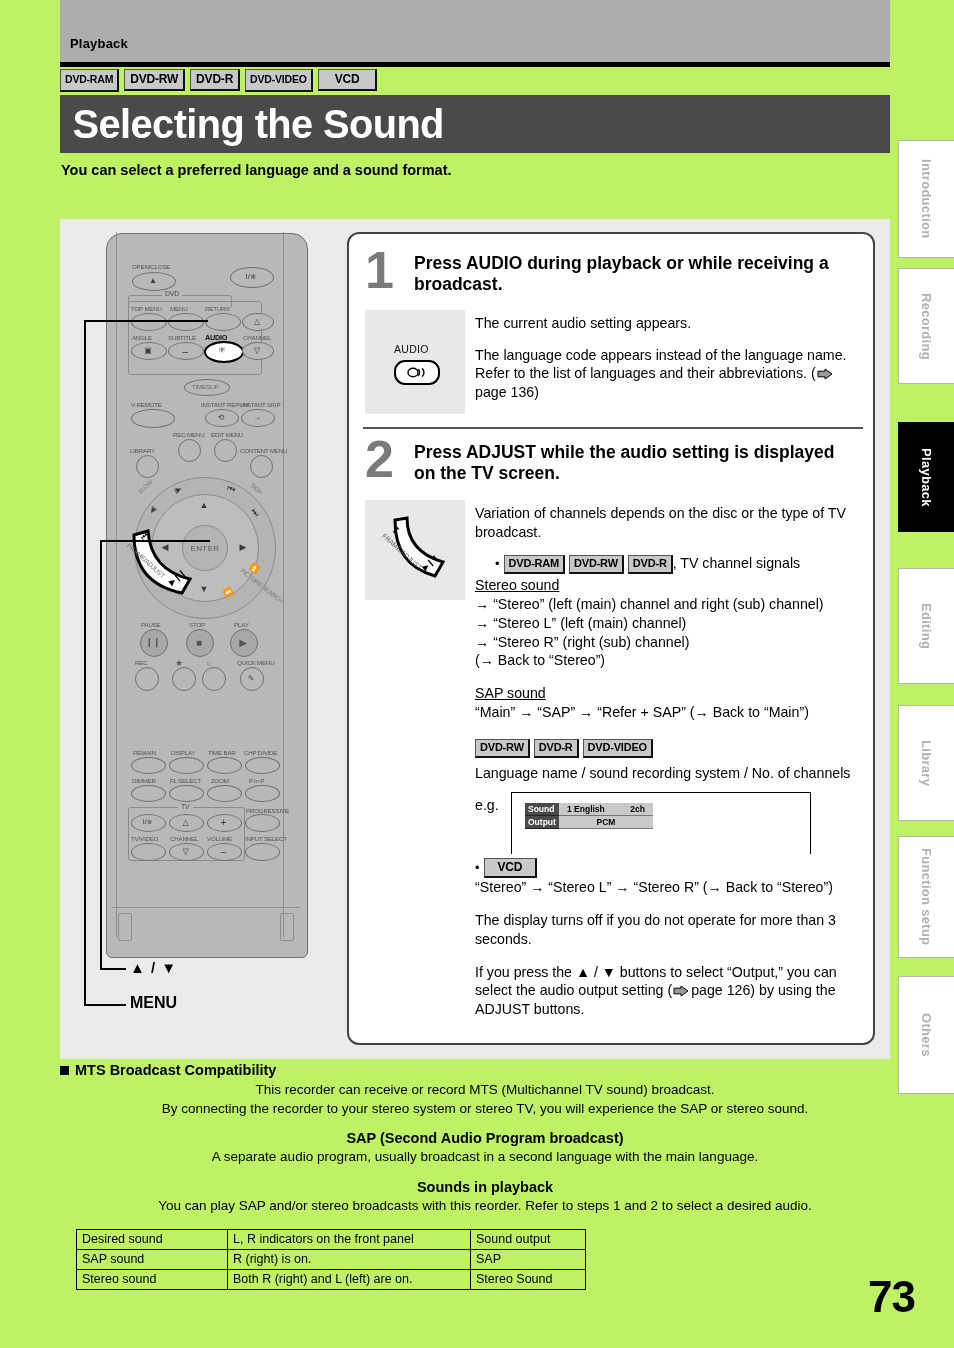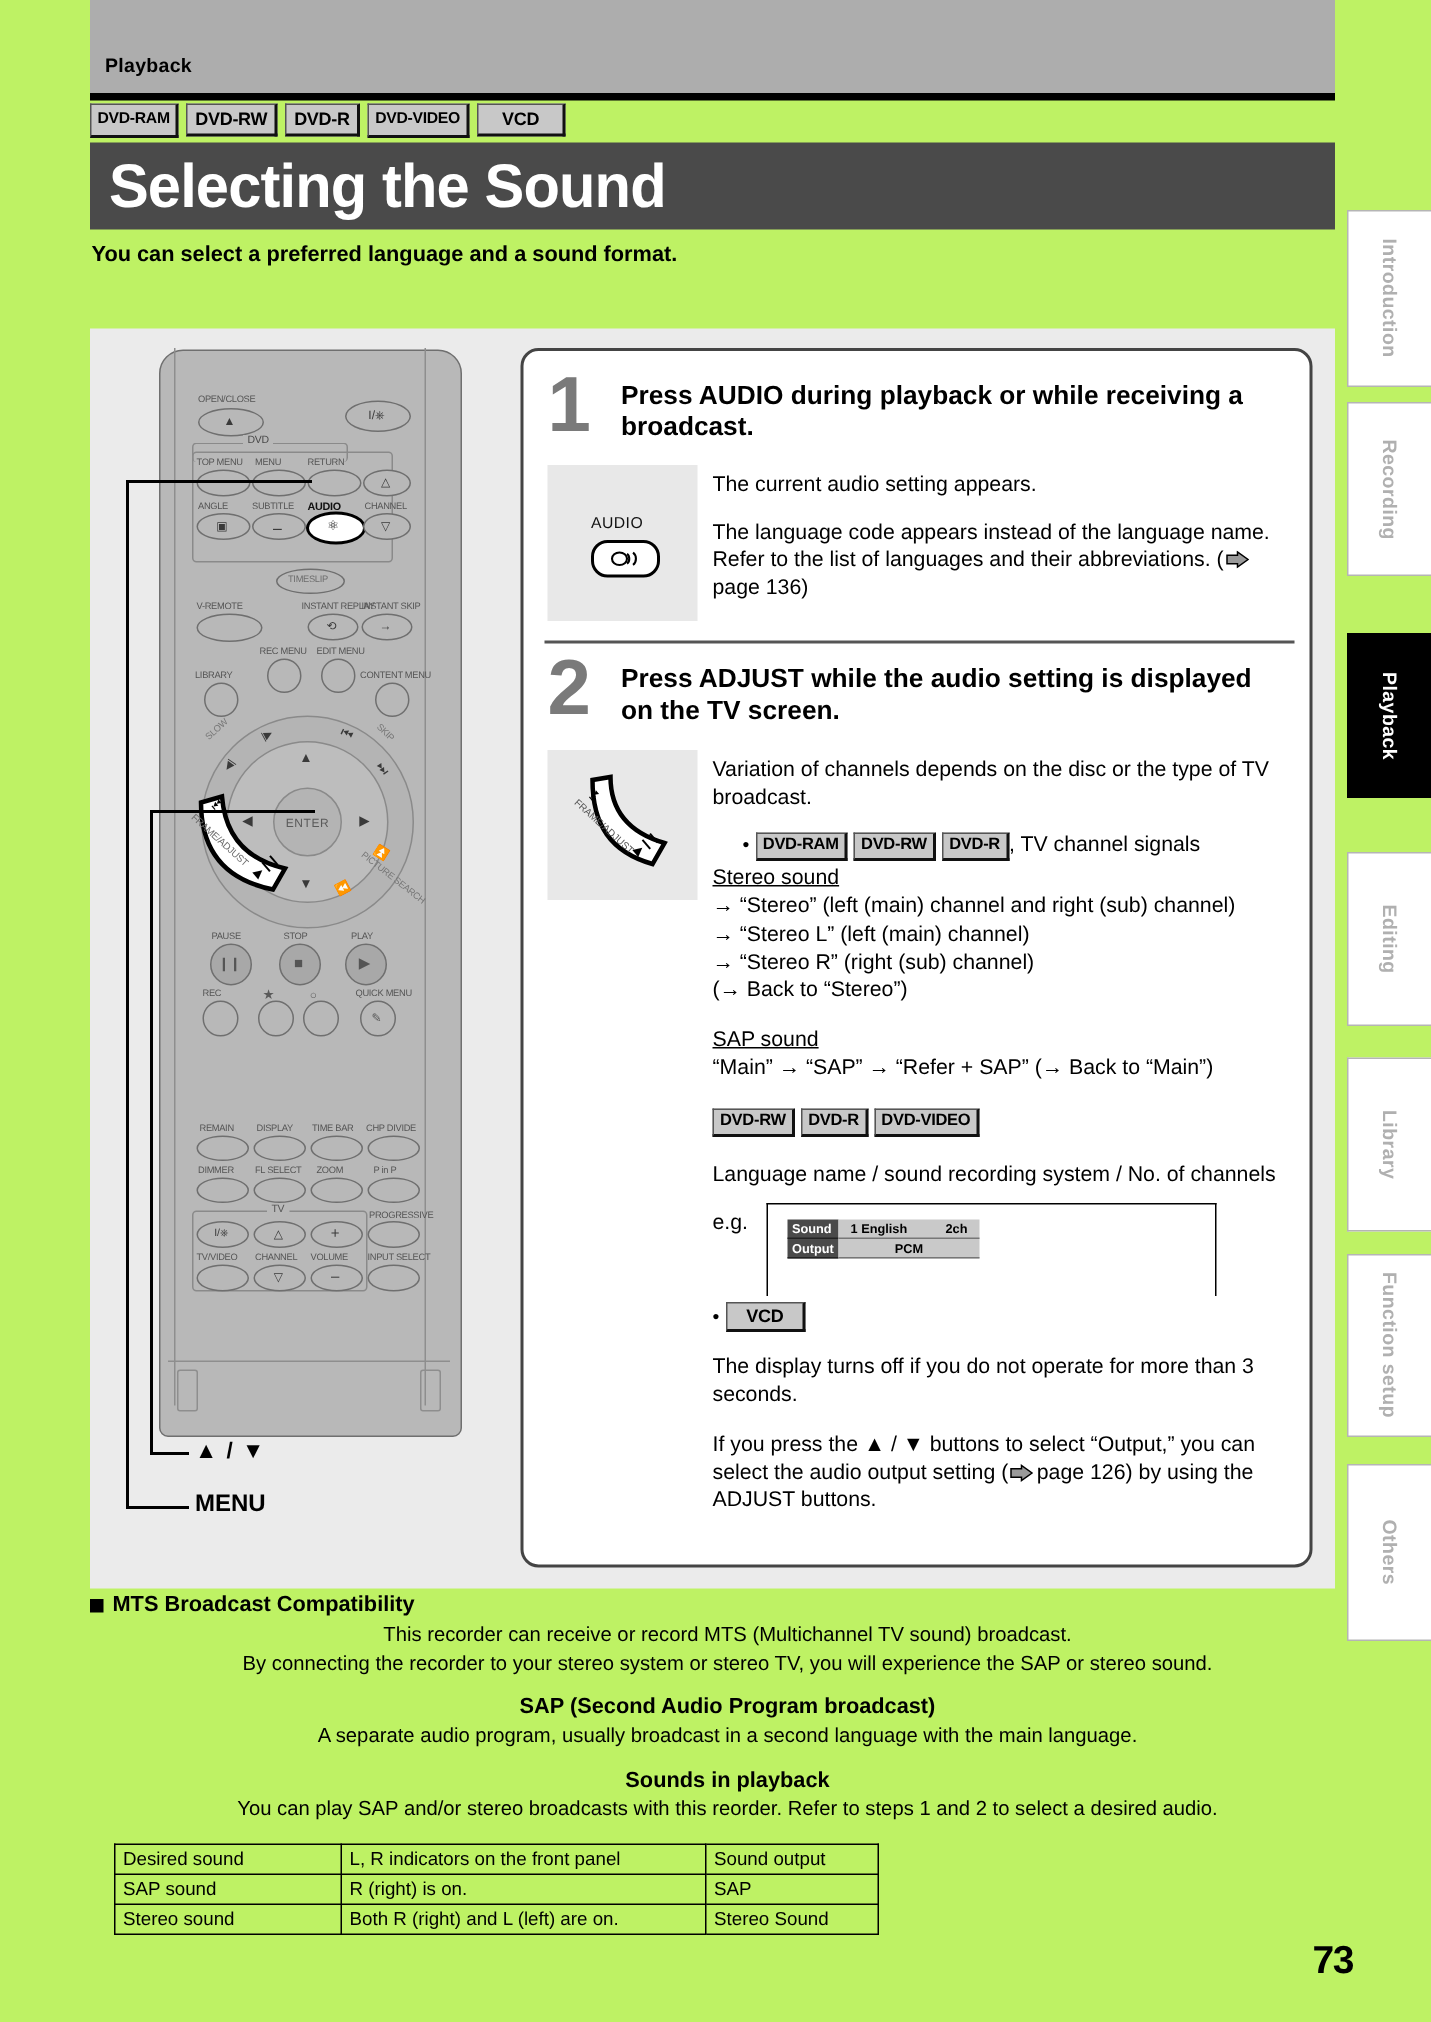--- a/index.html
+++ b/index.html
@@ -393,22 +393,22 @@
     padding: 2px 5px 3px 5px;
     height: 14px;
     vertical-align: middle;
   }
   table.mts td.c1 { width: 140px; }
   table.mts td.c2 { width: 232px; }
   table.mts td.c3 { width: 104px; }
 
   .page-no {
     position: absolute;
-    right: 52px; bottom: 26px;
-    font-size: 26px;
+    right: 39px; bottom: 26px;
+    font-size: 44px;
     font-weight: bold;
     letter-spacing: -1px;
   }
 </style>
 </head>
 <body>
 
 <div class="page">
 
   <div class="header-band"></div>
@@ -663,21 +663,21 @@
             <div>(→ Back to “Stereo”)</div>
           </div>
 
           <div style="height:14px;"></div>
 
           <div class="u" style="display:inline-block;">SAP sound</div>
           <div>“Main” → “SAP” → “Refer + SAP” (→ Back to “Main”)</div>
 
           <div style="height:16px;"></div>
 
-          <div style="margin-bottom:16px;">
+          <div style="margin-bottom:6px;">
             <span class="inline-badge">DVD-RW</span>
             <span class="inline-badge">DVD-R</span>
             <span class="inline-badge">DVD-VIDEO</span>
           </div>
           <div>Language name / sound recording system / No. of channels</div>
 
           <div style="height:10px;"></div>
 
           <div style="position:relative; height:64px;">
             <div style="position:absolute; left:0; top:4px;">e.g.</div>
@@ -694,20 +694,21 @@
                 <div class="osd-key">Output</div>
                 <div class="osd-val">PCM</div>
               </div>
             </div>
           </div>
 
           <div style="margin-top:2px;">
             <span style="font-size:13px;">•</span>
             <span class="inline-badge vcd">VCD</span>
           </div>
+          <div>“Stereo” → “Stereo L” → “Stereo R” (→ Back to “Stereo”)</div>
 
           <div style="height:14px;"></div>
           <div>The display turns off if you do not operate for more than 3 seconds.</div>
           <div style="height:14px;"></div>
           <div><span>If you press the ▲ / ▼ buttons to select “Output,” you can select the audio output setting (</span><svg class="pg-arrow" viewBox="0 0 16 12">
                 <path d="M1,3.2 L8,3.2 L8,1 L15,6 L8,11 L8,8.8 L1,8.8 Z" fill="#9a9a9a" stroke="#000" stroke-width="1"></path>
               </svg><span>page 126) by using the ADJUST buttons.</span></div>
         </div>
       </div>
     </div>

